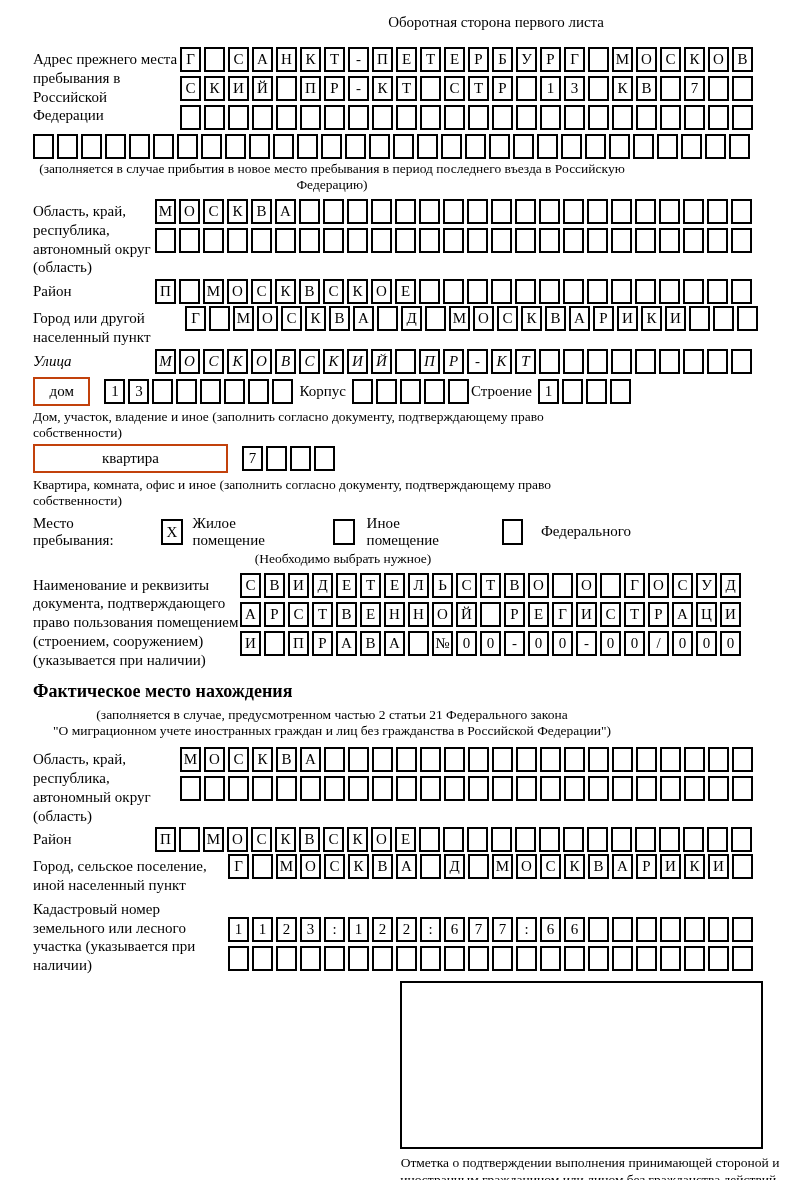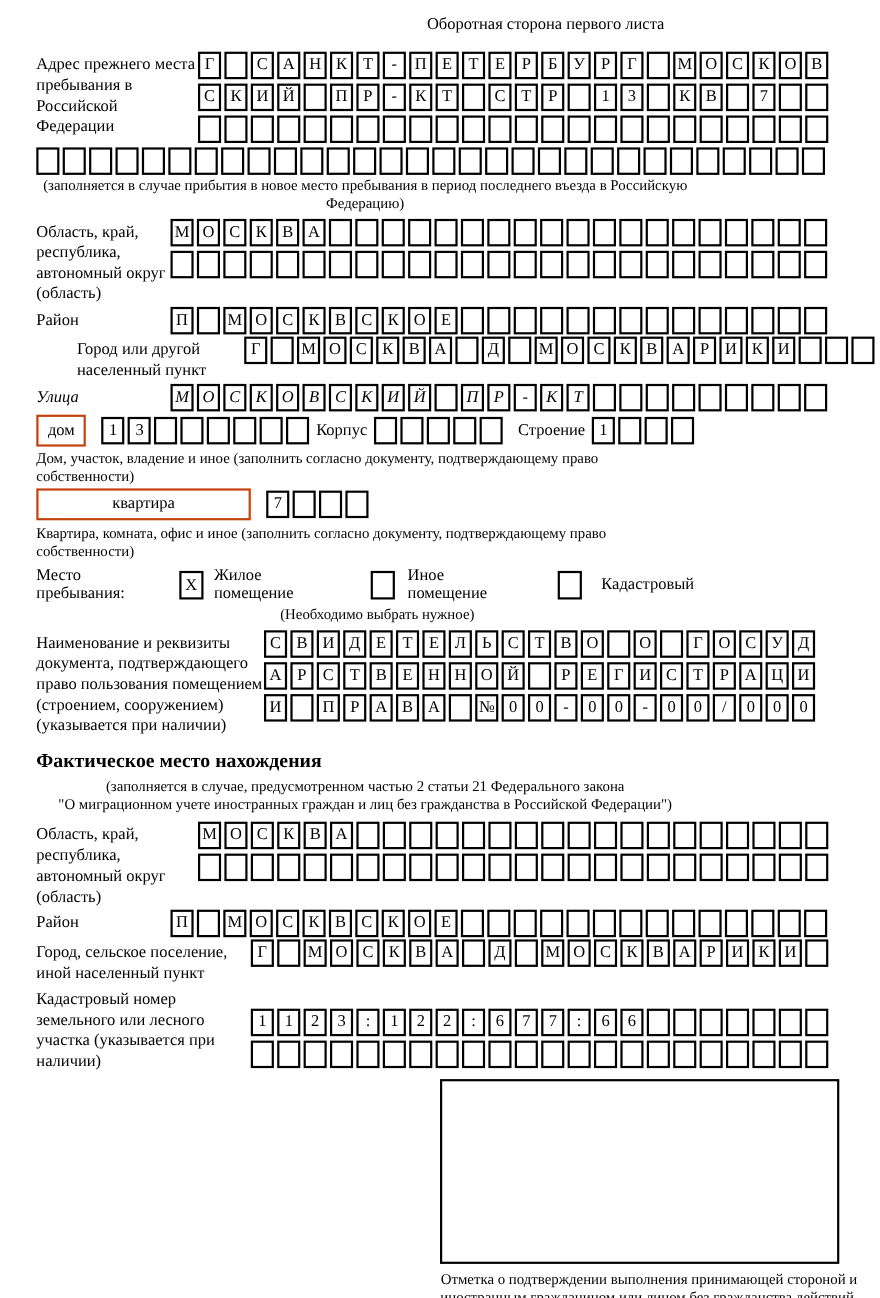--- a/index.html
+++ b/index.html
@@ -236,21 +236,21 @@
         <span class="cb"></span>
         <span class="cb"></span>
         <span class="cb"></span>
         <span class="cb"></span>
         <span class="cb"></span>
         <span class="cb"></span>
         <span class="cb"></span>
       </div>
   </div>
 
-  <div class="field" style="margin-top:2px;margin-left:37px;">
+  <div class="field" style="margin-top:2px;">
     <div class="label w152">Город или другой населенный пункт</div>
     <div class="boxrow">
         <span class="cb">Г</span>
         <span class="cb"></span>
         <span class="cb">М</span>
         <span class="cb">О</span>
         <span class="cb">С</span>
         <span class="cb">К</span>
         <span class="cb">В</span>
         <span class="cb">А</span>
@@ -317,21 +317,21 @@
         <span class="cb"></span>
       </div>
     <span class="inline-lbl">Корпус</span>
     <div class="boxrow">
         <span class="cb"></span>
         <span class="cb"></span>
         <span class="cb"></span>
         <span class="cb"></span>
         <span class="cb"></span>
       </div>
-    <span class="inline-lbl" style="margin-left:14px;text-align:right;">Строение</span>
+    <span class="inline-lbl" style="margin-left:2px;text-align:right;">Строение</span>
     <div class="boxrow">
         <span class="cb">1</span>
         <span class="cb"></span>
         <span class="cb"></span>
         <span class="cb"></span>
       </div>
   </div>
   <div class="caption" style="margin-top:3px;">Дом, участок, владение и иное (заполнить согласно документу, подтверждающему право собственности)</div>
 
   <div class="hrow" style="margin-top:3px;">
@@ -345,21 +345,21 @@
   </div>
   <div class="caption" style="margin-top:4px;">Квартира, комната, офис и иное (заполнить согласно документу, подтверждающему право собственности)</div>
 
   <div class="hrow" style="margin-top:6px;">
     <span>Место пребывания:</span>
     <span class="chk" style="margin-left:8px;">X</span>
     <span style="margin-left:10px;">Жилое помещение</span>
     <span class="chk" style="margin-left:26px;"></span>
     <span style="margin-left:12px;">Иное помещение</span>
     <span class="chk" style="margin-left:30px;"></span>
-    <span style="margin-left:18px;">Кадастровый</span>
+    <span style="margin-left:18px;">Федерального</span>
   </div>
   <div class="note" style="width:400px;margin-left:110px;margin-top:2px;">(Необходимо выбрать нужное)</div>
 
   <div class="field" style="margin-top:6px;">
     <div class="label w207">Наименование и реквизиты документа, подтверждающего право пользования помещением (строением, сооружением) (указывается при наличии)</div>
     <div class="rows">
       <div class="boxrow">
           <span class="cb">С</span>
           <span class="cb">В</span>
           <span class="cb">И</span>

